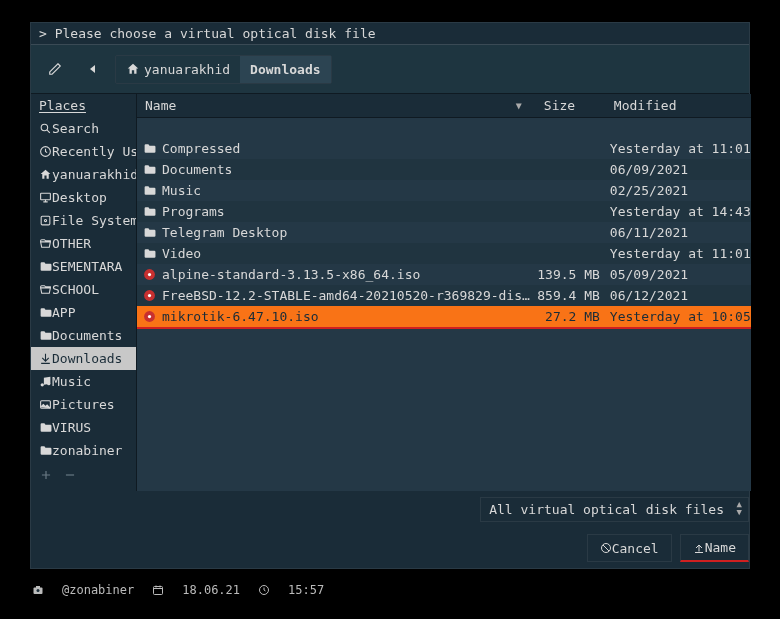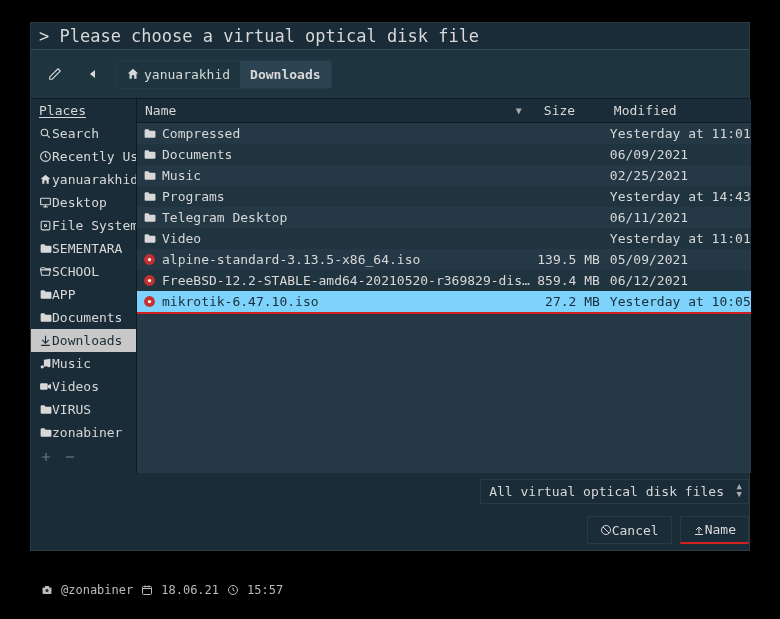--- a/index.html
+++ b/index.html
@@ -17,21 +17,21 @@
     left: 30px;
     top: 22px;
     width: 720px;
     background: #1a2c38;
     border: 1px solid #2a3a45;
   }
   .title-bar {
     background: #1a2c38;
     padding: 3px 8px;
     color: #d8d8d8;
-    font-size: 17px;
+    font-size: 13px;
   }
   .toolbar {
     background: #1e3540;
     border-top: 1px solid #3a4a55;
     border-bottom: 1px solid #0f1a22;
     padding: 8px;
     display: flex;
     align-items: center;
     gap: 6px;
   }
@@ -102,28 +102,28 @@
     background: #1a2c38;
     border-bottom: 1px solid #0f1a22;
   }
   .col-header {
     padding: 4px 8px;
     color: #d8d8d8;
   }
   .col-name { flex: 1; display:flex; align-items:center; justify-content:space-between; }
   .col-size { width: 70px; }
   .col-mod { width: 145px; }
-  .rows { flex: 1; min-height: 350px; }
+  .rows { flex: 1; min-height: 350px; margin-top: 20px; }
   .row {
     display: flex;
     align-items: center;
     padding: 3px 0;
   }
   .row.selected {
-    background: #7dd3fc;
+    background: #f97316;
     color: #1a2c38;
     border-bottom: 2px solid #d02020;
   }
   .cell-name {
     flex: 1;
     display: flex;
     align-items: center;
     gap: 6px;
     padding: 0 6px;
     white-space: nowrap;
@@ -163,25 +163,25 @@
   .dlg-btn {
     border: 1px solid #2a3a45;
     padding: 5px 12px;
     display: flex;
     align-items: center;
     color: #d8d8d8;
   }
   .dlg-btn.primary { border-bottom: 2px solid #d02020; }
   .status-bar {
     position: absolute;
-    left: 41px;
+    left: 32px;
     bottom: 22px;
     display: flex;
     align-items: center;
-    gap: 8px;
+    gap: 18px;
     color: #bbb;
     font-size: 12px;
   }
   .icon svg { display: block; }
   .row:not(.selected) { color: #d8d8d8; }
   .row:nth-child(odd):not(.selected) { background: #243846; }
   .row:nth-child(even):not(.selected) { background: #203440; }
   .sort-ind { font-size: 10px; color: #aaa; padding-right:6px;}
 </style>
 </head>
@@ -263,20 +263,28 @@
             <span class="icon">
               <svg width="13" height="13" viewBox="0 0 24 24" fill="none" stroke="#d8d8d8" stroke-width="2">
                 <rect x="4" y="4" width="16" height="16" rx="2"></rect>
                 <circle cx="12" cy="12" r="2"></circle>
               </svg>
             </span>
             <span>File System</span>
           </div>
           <div class="sidebar-item">
             <span class="icon">
+              <svg width="13" height="13" viewBox="0 0 24 24" fill="none" stroke="#d8d8d8" stroke-width="2">
+                <path d="M3 7a2 2 0 012-2h5l2 2h9v2H3V7zM3 9h18l-2 10H5L3 9z"></path>
+              </svg>
+            </span>
+            <span>OTHER</span>
+          </div>
+          <div class="sidebar-item">
+            <span class="icon">
               <svg width="13" height="13" viewBox="0 0 24 24" fill="#d8d8d8">
                 <path d="M3 6a2 2 0 012-2h5l2 3h9a2 2 0 012 2v9a2 2 0 01-2 2H5a2 2 0 01-2-2V6z"></path>
               </svg>
             </span>
             <span>SEMENTARA</span>
           </div>
           <div class="sidebar-item">
             <span class="icon">
               <svg width="13" height="13" viewBox="0 0 24 24" fill="none" stroke="#d8d8d8" stroke-width="2">
                 <path d="M3 7a2 2 0 012-2h5l2 2h9v2H3V7zM3 9h18l-2 10H5L3 9z"></path>
@@ -313,26 +321,26 @@
               <svg width="13" height="13" viewBox="0 0 24 24" fill="#d8d8d8">
                 <path d="M9 18V5l12-2v13"></path>
                 <circle cx="6" cy="18" r="3"></circle>
                 <circle cx="18" cy="16" r="3"></circle>
               </svg>
             </span>
             <span>Music</span>
           </div>
           <div class="sidebar-item">
             <span class="icon">
-              <svg width="13" height="13" viewBox="0 0 24 24" fill="#d8d8d8">
-                <rect x="2" y="6" width="14" height="12" rx="2"></rect>
-                <path d="M16 10l6-3v10l-6-3z"></path>
-              </svg>
-            </span>
-            <span>Videos</span>
+              <svg width="13" height="13" viewBox="0 0 24 24" fill="none" stroke="#d8d8d8" stroke-width="2">
+                <rect x="3" y="5" width="18" height="14" rx="2"></rect>
+                <path d="M3 17l5-5 4 4 3-3 6 6" fill="#d8d8d8"></path>
+              </svg>
+            </span>
+            <span>Pictures</span>
           </div>
           <div class="sidebar-item">
             <span class="icon">
               <svg width="13" height="13" viewBox="0 0 24 24" fill="#d8d8d8">
                 <path d="M3 6a2 2 0 012-2h5l2 3h9a2 2 0 012 2v9a2 2 0 01-2 2H5a2 2 0 01-2-2V6z"></path>
               </svg>
             </span>
             <span>VIRUS</span>
           </div>
           <div class="sidebar-item">

